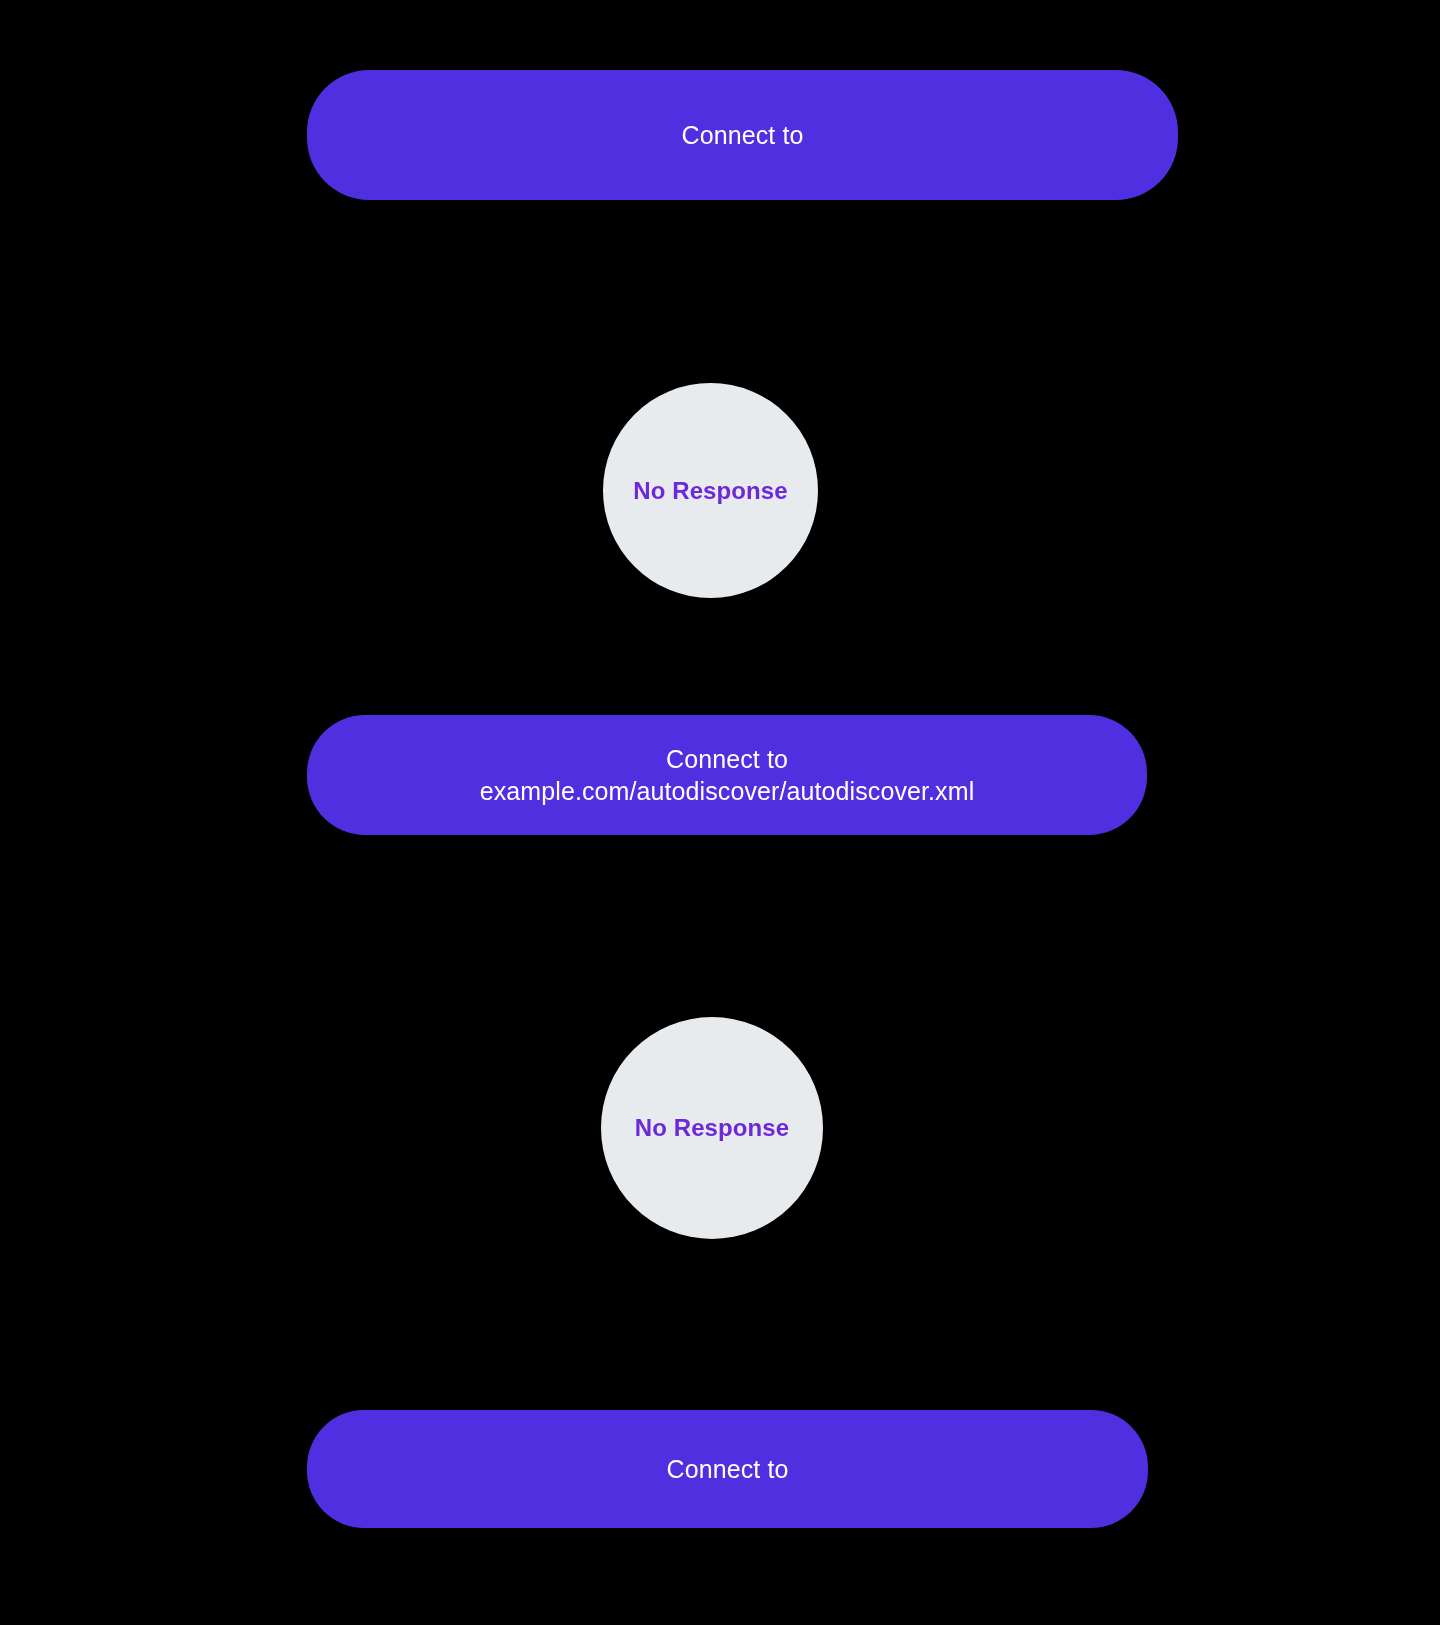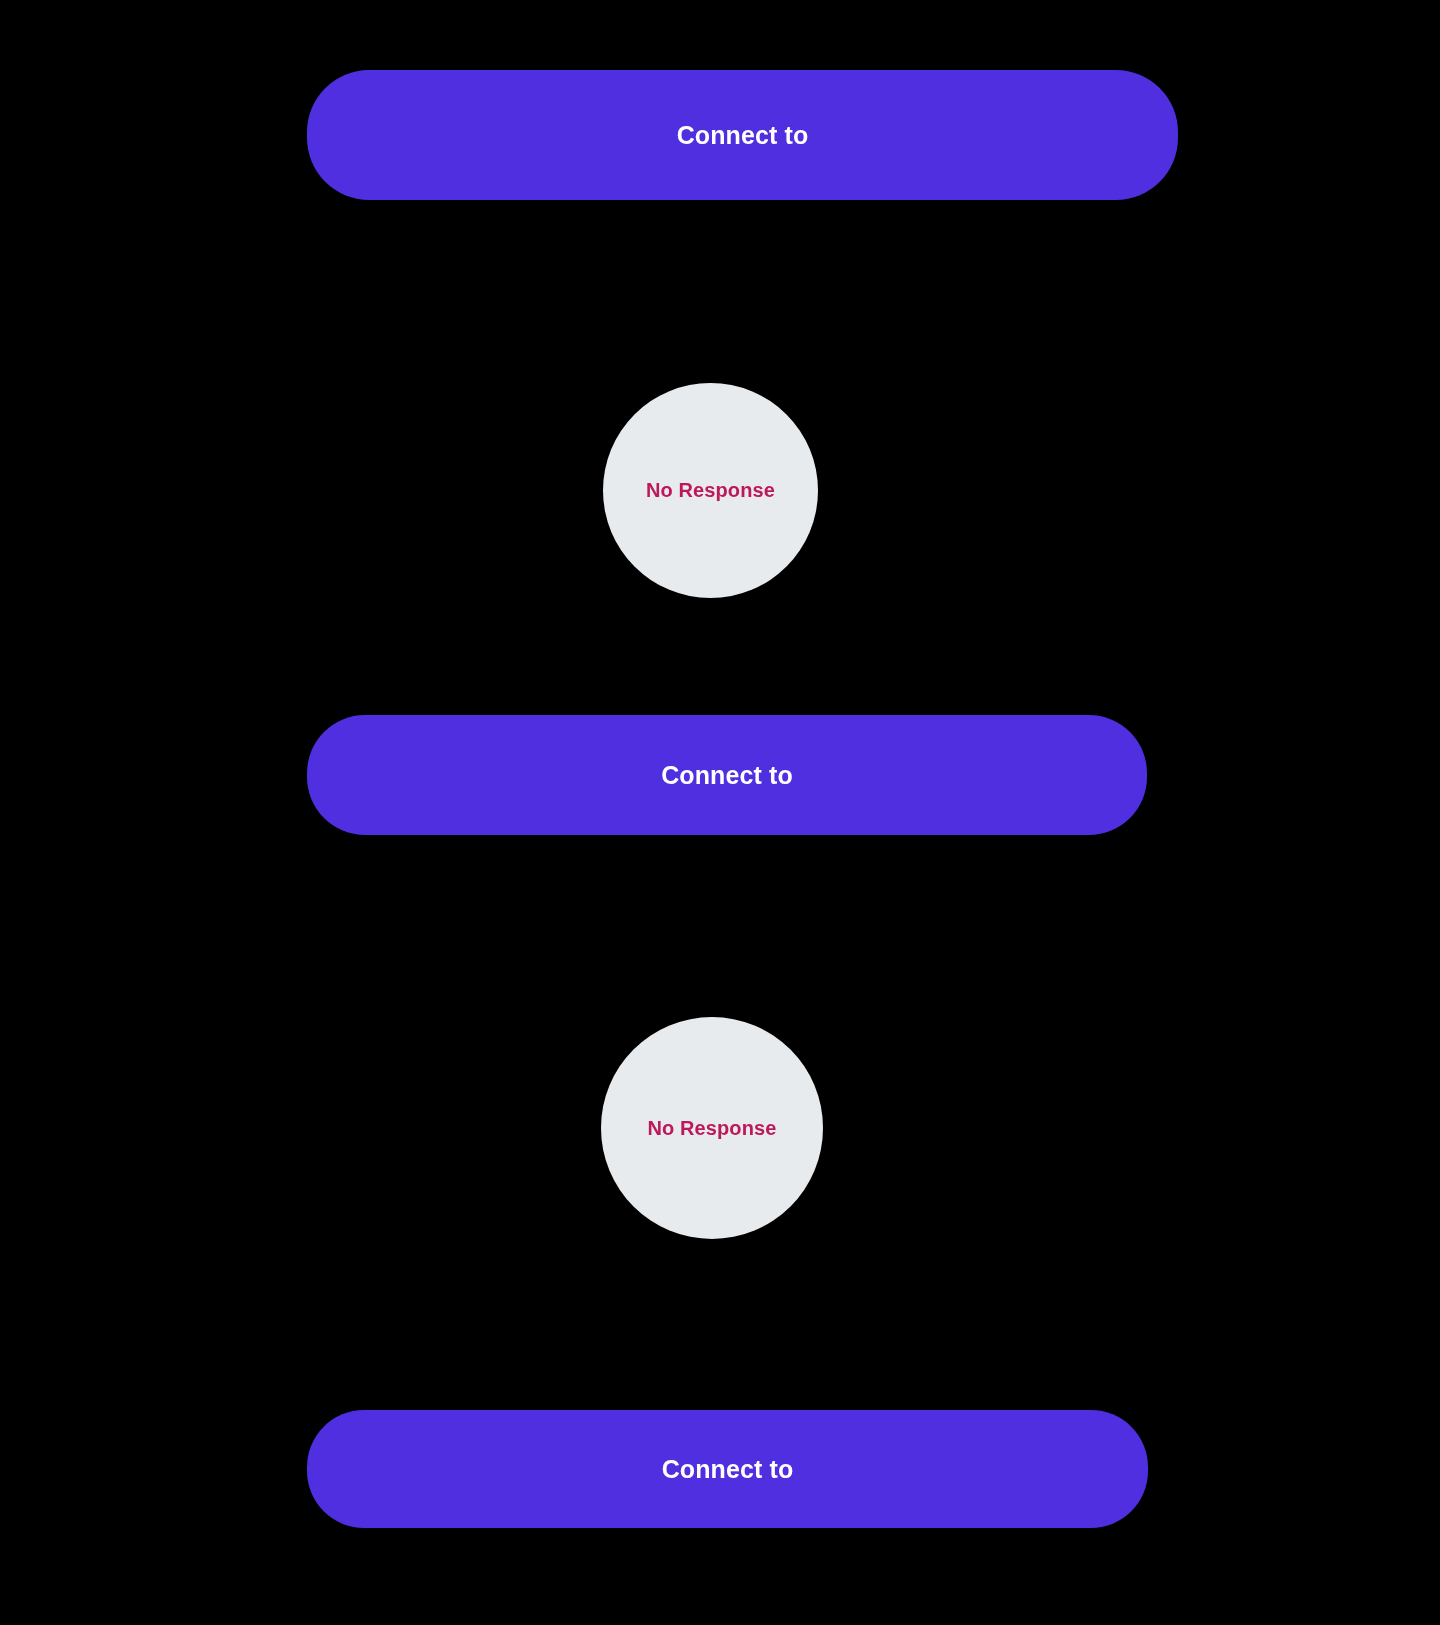--- a/index.html
+++ b/index.html
@@ -30,21 +30,21 @@
   .process-node {
     position: absolute;
     box-sizing: border-box;
     background: #4F2FE0;
     color: #FFFFFF;
     display: flex;
     flex-direction: column;
     align-items: center;
     justify-content: center;
     text-align: center;
-    font-weight: bold;
+    font-weight: normal;
     line-height: 1.30;
     letter-spacing: 0.1px;
     padding: 6px 18px;
   }
   .process-node .node-line {
     display: block;
     white-space: nowrap;
   }
 
   #node-autodiscover-mail-subdomain {
@@ -70,28 +70,28 @@
     height: 118px;
     border-radius: 57px;
     font-size: 25px;
   }
 
   
   .state-circle {
     position: absolute;
     box-sizing: border-box;
     background: #E8EBEE;
-    color: #be185d;
+    color: #6d28d9;
     border-radius: 50%;
     display: flex;
     align-items: center;
     justify-content: center;
     text-align: center;
     font-weight: bold;
-    font-size: 20px;
+    font-size: 24px;
     letter-spacing: 0.1px;
   }
 
   #state-no-response-1 {
     left: 603px;
     top: 383px;
     width: 215px;
     height: 215px;
   }
   #state-no-response-2 {
@@ -109,20 +109,21 @@
   <div class="process-node" id="node-autodiscover-mail-subdomain">
     <span class="node-line">Connect to</span>
   </div>
 
   <div class="state-circle" id="state-no-response-1">
     <span>No Response</span>
   </div>
 
   <div class="process-node" id="node-autodiscover-root-domain">
     <span class="node-line">Connect to</span>
+    <span class="node-line">example.com/autodiscover/autodiscover.xml</span>
   </div>
 
   <div class="state-circle" id="state-no-response-2">
     <span>No Response</span>
   </div>
 
   <div class="process-node" id="node-autodiscover-redirect-domain">
     <span class="node-line">Connect to</span>
   </div>
 

